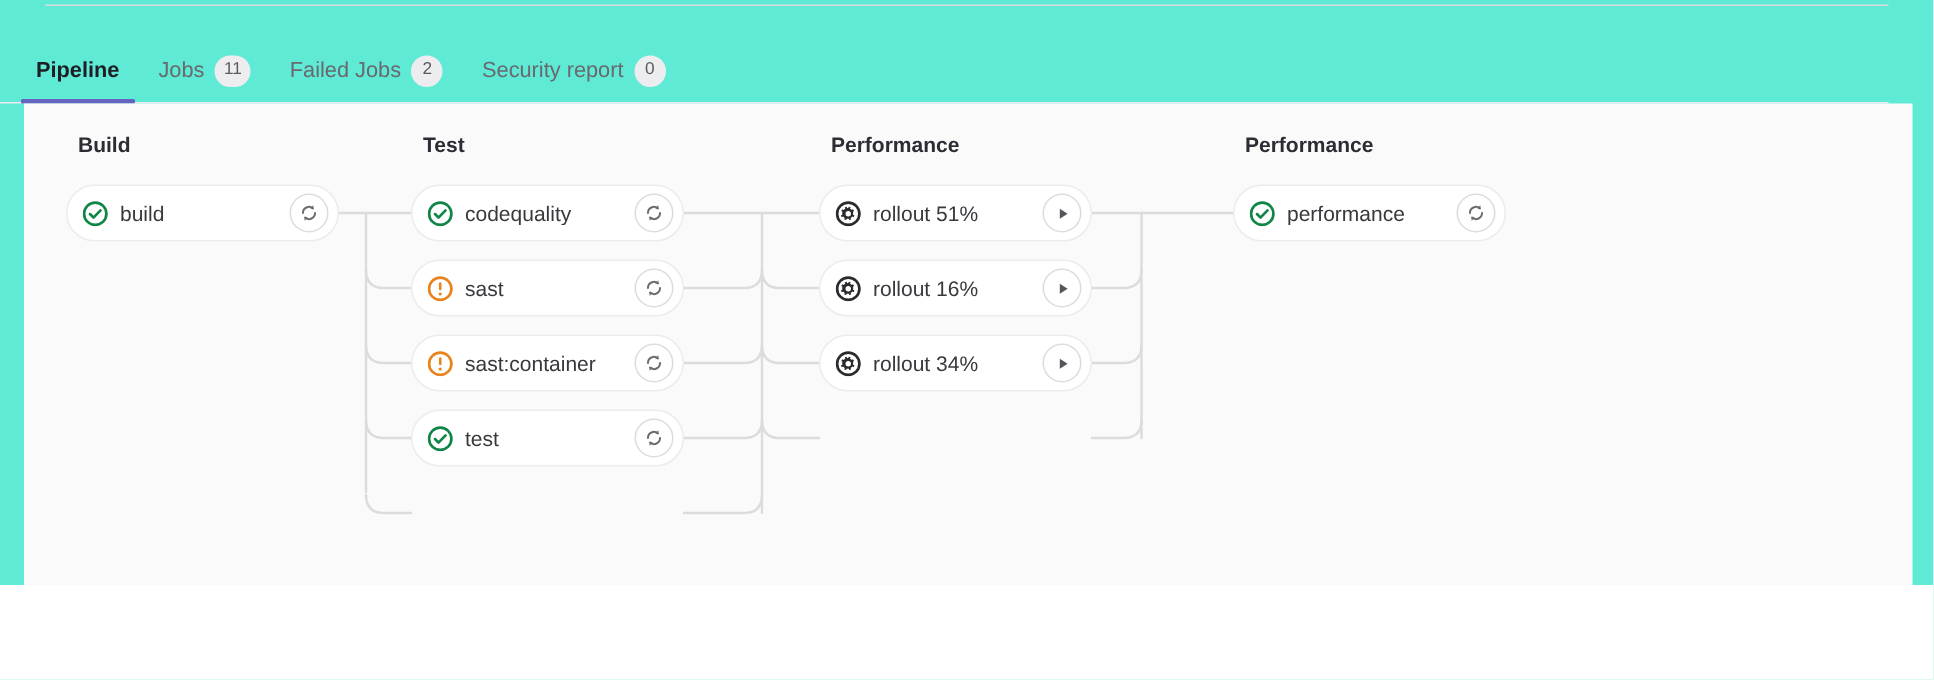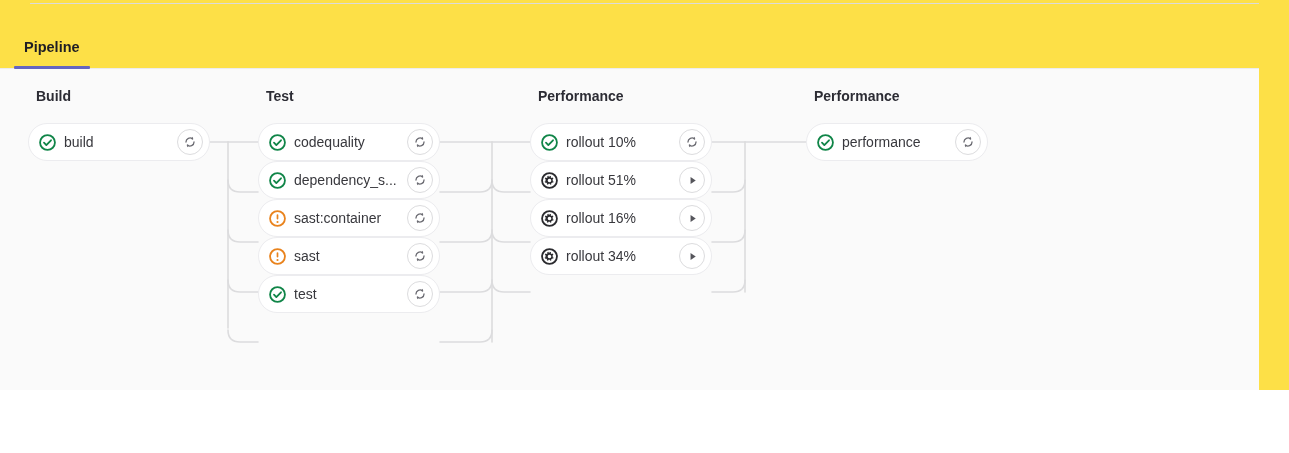--- a/index.html
+++ b/index.html
@@ -7,21 +7,21 @@
     margin: 0; padding: 0;
     background: #ffffff;
     font-family: "Liberation Sans", sans-serif;
     -webkit-font-smoothing: antialiased;
   }
   #root {
     position: relative;
     width: 1289px;
     height: 453px;
     overflow: hidden;
-    background: #fde047;
+    background: #5eead4;
   }
 
   
   .top-rule {
     position: absolute;
     left: 30px; top: 3px;
     width: 1229px; height: 1px;
     background: #dbdbdb;
   }
 
@@ -67,21 +67,21 @@
     border-radius: 11px;
     background: #ededf0;
     color: #59595f;
     font-size: 11.5px;
     line-height: 1;
   }
 
   
   .pipeline {
     position: absolute;
-    left: 0; top: 69px;
+    left: 16px; top: 69px;
     width: 1259px; height: 321px;
     background: #fafafa;
   }
   .graph {
     position: absolute;
     inset: 0;
   }
   .links {
     position: absolute;
     left: 0; top: 0;
@@ -109,20 +109,21 @@
     left: 0;
   }
 
   
   .job {
     position: relative;
     display: flex;
     align-items: center;
     width: 182px;
     height: 38px;
+    margin-bottom: 12px;
     padding: 0 6px 0 10px;
     background: #ffffff;
     border: 1px solid #ececef;
     border-radius: 19px;
     cursor: pointer;
   }
   .job:last-child { margin-bottom: 0; }
   .job-name {
     flex: 1 1 auto;
     margin-left: 8px;
@@ -166,20 +167,32 @@
 <body>
 
 <div id="root">
 
   <div class="top-rule"></div>
 
   <div class="tabbar" id="tabbar">
       <div class="tab active">
         <span class="tab-label">Pipeline</span>
       </div>
+      <div class="tab">
+        <span class="tab-label">Jobs</span>
+        <span class="badge">11</span>
+      </div>
+      <div class="tab">
+        <span class="tab-label">Failed Jobs</span>
+        <span class="badge">2</span>
+      </div>
+      <div class="tab">
+        <span class="tab-label">Security report</span>
+        <span class="badge">0</span>
+      </div>
     </div>
 
   <div class="pipeline">
     <div class="graph">
       <svg class="links" viewBox="0 0 1259 321" width="1259" height="321" fill="none">
         <g stroke="#dcdcde" stroke-width="1.6" fill="none" stroke-linecap="round">
 
           <path d="M210 73 H228"></path>
 
           <path d="M228 73 V259"></path>
@@ -249,56 +262,41 @@
                   <svg width="14" height="14" viewBox="0 0 16 16">
                     <path d="M12.6 8A4.6 4.6 0 0 1 5 11.5" fill="none" stroke="#6b6b72" stroke-width="1.5" stroke-linecap="round"></path>
                     <path d="M3.4 8A4.6 4.6 0 0 1 11 4.5" fill="none" stroke="#6b6b72" stroke-width="1.5" stroke-linecap="round"></path>
                     <path d="M11.3 2.1 L11.5 4.9 L8.8 4.6 Z" fill="#6b6b72"></path>
                     <path d="M4.7 13.9 L4.5 11.1 L7.2 11.4 Z" fill="#6b6b72"></path>
                   </svg>
                 </button>
               </div>
               <div class="job">
                 <svg width="17" height="17" viewBox="0 0 16 16" class="status-icon">
-                  <circle cx="8" cy="8" r="7" fill="none" stroke="#108548" stroke-width="1.7"></circle>
-                  <path d="M4.7 8.2 L6.9 10.4 L11.3 5.9" fill="none" stroke="#108548" stroke-width="1.7" stroke-linecap="round" stroke-linejoin="round"></path>
-                </svg>
-                <span class="job-name">dependency_s...</span>
-                <button class="action-btn">
-                  <svg width="14" height="14" viewBox="0 0 16 16">
-                    <path d="M12.6 8A4.6 4.6 0 0 1 5 11.5" fill="none" stroke="#6b6b72" stroke-width="1.5" stroke-linecap="round"></path>
-                    <path d="M3.4 8A4.6 4.6 0 0 1 11 4.5" fill="none" stroke="#6b6b72" stroke-width="1.5" stroke-linecap="round"></path>
-                    <path d="M11.3 2.1 L11.5 4.9 L8.8 4.6 Z" fill="#6b6b72"></path>
-                    <path d="M4.7 13.9 L4.5 11.1 L7.2 11.4 Z" fill="#6b6b72"></path>
-                  </svg>
-                </button>
-              </div>
-              <div class="job">
-                <svg width="17" height="17" viewBox="0 0 16 16" class="status-icon">
                   <circle cx="8" cy="8" r="7" fill="none" stroke="#e9831d" stroke-width="1.7"></circle>
                   <rect x="7.2" y="3.9" width="1.6" height="5" rx="0.8" fill="#e9831d"></rect>
                   <circle cx="8" cy="11.3" r="1" fill="#e9831d"></circle>
                 </svg>
-                <span class="job-name">sast:container</span>
+                <span class="job-name">sast</span>
                 <button class="action-btn">
                   <svg width="14" height="14" viewBox="0 0 16 16">
                     <path d="M12.6 8A4.6 4.6 0 0 1 5 11.5" fill="none" stroke="#6b6b72" stroke-width="1.5" stroke-linecap="round"></path>
                     <path d="M3.4 8A4.6 4.6 0 0 1 11 4.5" fill="none" stroke="#6b6b72" stroke-width="1.5" stroke-linecap="round"></path>
                     <path d="M11.3 2.1 L11.5 4.9 L8.8 4.6 Z" fill="#6b6b72"></path>
                     <path d="M4.7 13.9 L4.5 11.1 L7.2 11.4 Z" fill="#6b6b72"></path>
                   </svg>
                 </button>
               </div>
               <div class="job">
                 <svg width="17" height="17" viewBox="0 0 16 16" class="status-icon">
                   <circle cx="8" cy="8" r="7" fill="none" stroke="#e9831d" stroke-width="1.7"></circle>
                   <rect x="7.2" y="3.9" width="1.6" height="5" rx="0.8" fill="#e9831d"></rect>
                   <circle cx="8" cy="11.3" r="1" fill="#e9831d"></circle>
                 </svg>
-                <span class="job-name">sast</span>
+                <span class="job-name">sast:container</span>
                 <button class="action-btn">
                   <svg width="14" height="14" viewBox="0 0 16 16">
                     <path d="M12.6 8A4.6 4.6 0 0 1 5 11.5" fill="none" stroke="#6b6b72" stroke-width="1.5" stroke-linecap="round"></path>
                     <path d="M3.4 8A4.6 4.6 0 0 1 11 4.5" fill="none" stroke="#6b6b72" stroke-width="1.5" stroke-linecap="round"></path>
                     <path d="M11.3 2.1 L11.5 4.9 L8.8 4.6 Z" fill="#6b6b72"></path>
                     <path d="M4.7 13.9 L4.5 11.1 L7.2 11.4 Z" fill="#6b6b72"></path>
                   </svg>
                 </button>
               </div>
               <div class="job">
@@ -316,35 +314,20 @@
                   </svg>
                 </button>
               </div>
             </div>
           </div>
           <div class="stage" style="left: 530px;">
             <div class="stage-title">Performance</div>
             <div class="jobs">
               <div class="job">
                 <svg width="17" height="17" viewBox="0 0 16 16" class="status-icon">
-                  <circle cx="8" cy="8" r="7" fill="none" stroke="#108548" stroke-width="1.7"></circle>
-                  <path d="M4.7 8.2 L6.9 10.4 L11.3 5.9" fill="none" stroke="#108548" stroke-width="1.7" stroke-linecap="round" stroke-linejoin="round"></path>
-                </svg>
-                <span class="job-name">rollout 10%</span>
-                <button class="action-btn">
-                  <svg width="14" height="14" viewBox="0 0 16 16">
-                    <path d="M12.6 8A4.6 4.6 0 0 1 5 11.5" fill="none" stroke="#6b6b72" stroke-width="1.5" stroke-linecap="round"></path>
-                    <path d="M3.4 8A4.6 4.6 0 0 1 11 4.5" fill="none" stroke="#6b6b72" stroke-width="1.5" stroke-linecap="round"></path>
-                    <path d="M11.3 2.1 L11.5 4.9 L8.8 4.6 Z" fill="#6b6b72"></path>
-                    <path d="M4.7 13.9 L4.5 11.1 L7.2 11.4 Z" fill="#6b6b72"></path>
-                  </svg>
-                </button>
-              </div>
-              <div class="job">
-                <svg width="17" height="17" viewBox="0 0 16 16" class="status-icon">
                   <circle cx="8" cy="8" r="7" fill="none" stroke="#2b2b2f" stroke-width="1.7"></circle>
                   <path fill="#2b2b2f" d="M8 4.4c-.26 0-.51.03-.75.08l-.2-.93-1.22.4.33.89c-.4.22-.76.52-1.04.88l-.78-.55-.75 1.06.8.52c-.12.32-.19.67-.19 1.03 0 .3.05.58.13.85l-.9.32.44 1.2.88-.36c.27.38.62.7 1.03.93l-.3.9 1.23.37.24-.92c.23.05.46.08.7.08s.47-.03.7-.08l.24.92 1.23-.37-.3-.9c.41-.23.76-.55 1.03-.93l.88.36.44-1.2-.9-.32c.08-.27.13-.55.13-.85 0-.36-.07-.71-.19-1.03l.8-.52-.75-1.06-.78.55a3.6 3.6 0 0 0-1.04-.88l.33-.89-1.22-.4-.2.93A3.7 3.7 0 0 0 8 4.4zm0 1.9a1.7 1.7 0 1 1 0 3.4 1.7 1.7 0 0 1 0-3.4z"></path>
                 </svg>
                 <span class="job-name">rollout 51%</span>
                 <button class="action-btn">
                   <svg width="13" height="13" viewBox="0 0 16 16">
                     <path d="M5.6 3.8 L12 8 L5.6 12.2 Z" fill="#55555b"></path>
                   </svg>
                 </button>
               </div>

